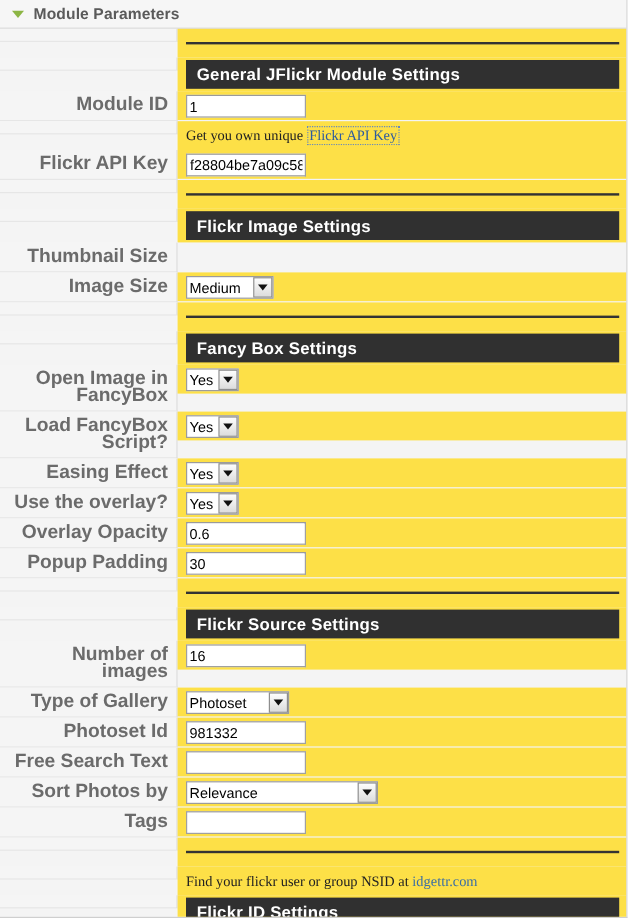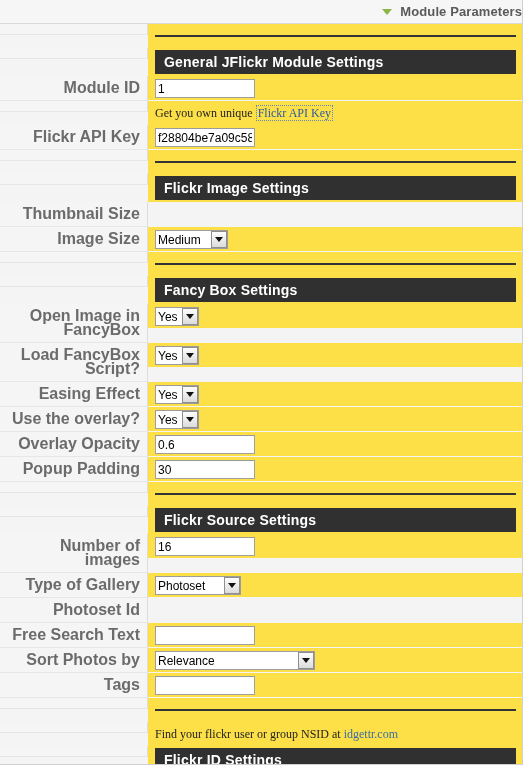--- a/index.html
+++ b/index.html
@@ -26,22 +26,21 @@
   }
 
   
   .panel-title {
     height: 24px;
     box-sizing: border-box;
     background: #f6f6f6;
     border-bottom: 1px solid #d9d9d9;
     display: flex;
     align-items: center;
-    padding-left: 22px;
-    justify-content: flex-end;
+    padding-left: 10px;
   }
   .tri {
     width: 0;
     height: 0;
     border-left: 5px solid transparent;
     border-right: 5px solid transparent;
     border-top: 6px solid #8cb544;
     margin-right: 8px;
     margin-top: 1px;
   }
@@ -309,20 +308,21 @@
         <div class="cell-field"><input type="text" class="inp-w100" value="16" style=""></div>
       </div>
       <div class="row">
         <div class="cell-label">Type of Gallery</div>
         <div class="cell-field"><span class="sel-wrap"><select class="sel-w103"><option>Photoset</option><option>Photostream</option><option>Group</option><option>Search</option><option>Favorites</option></select><span class="sel-arrow">
               <i></i>
             </span></span></div>
       </div>
       <div class="row">
         <div class="cell-label">Photoset Id</div>
+        <div class="cell-field"><input type="text" class="inp-w100" value="981332" style=""></div>
       </div>
       <div class="row">
         <div class="cell-label">Free Search Text</div>
         <div class="cell-field"><input type="text" class="inp-w100" value="" style=""></div>
       </div>
       <div class="row">
         <div class="cell-label">Sort Photos by</div>
         <div class="cell-field"><span class="sel-wrap"><select class="sel-w160"><option>Relevance</option><option>Date Posted</option><option>Date Taken</option><option>Interestingness</option></select><span class="sel-arrow">
               <i></i>
             </span></span></div>

